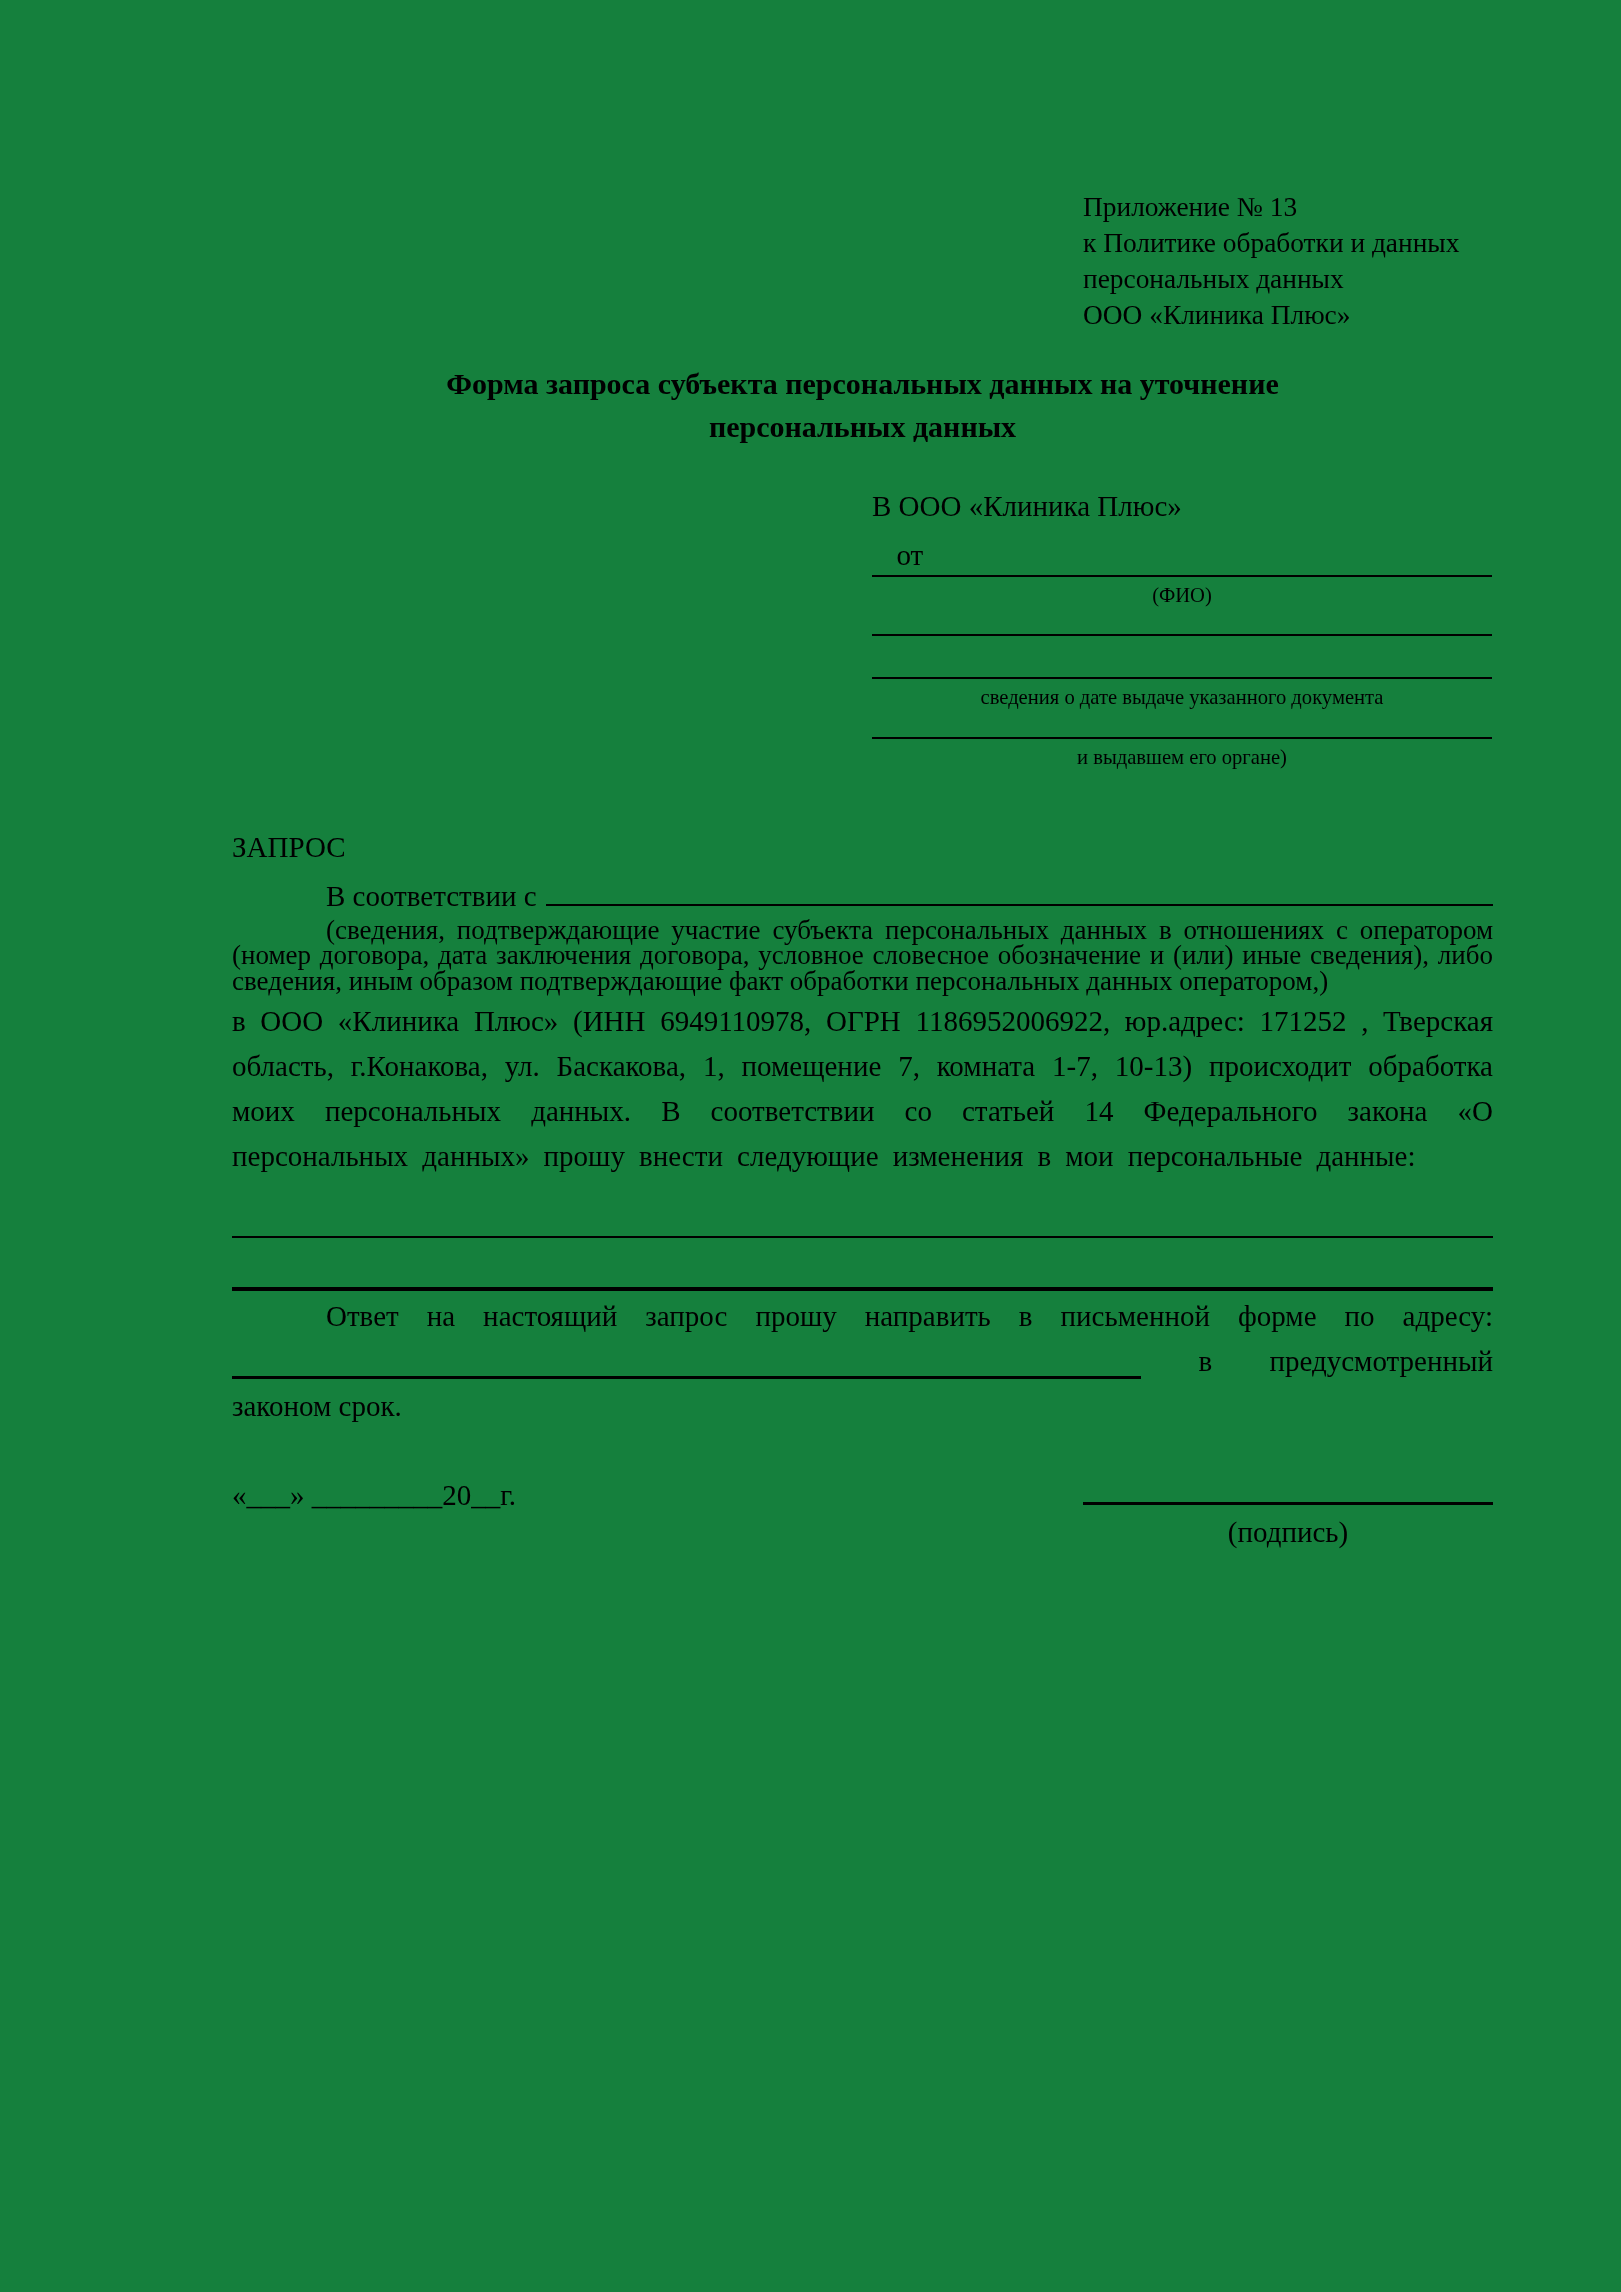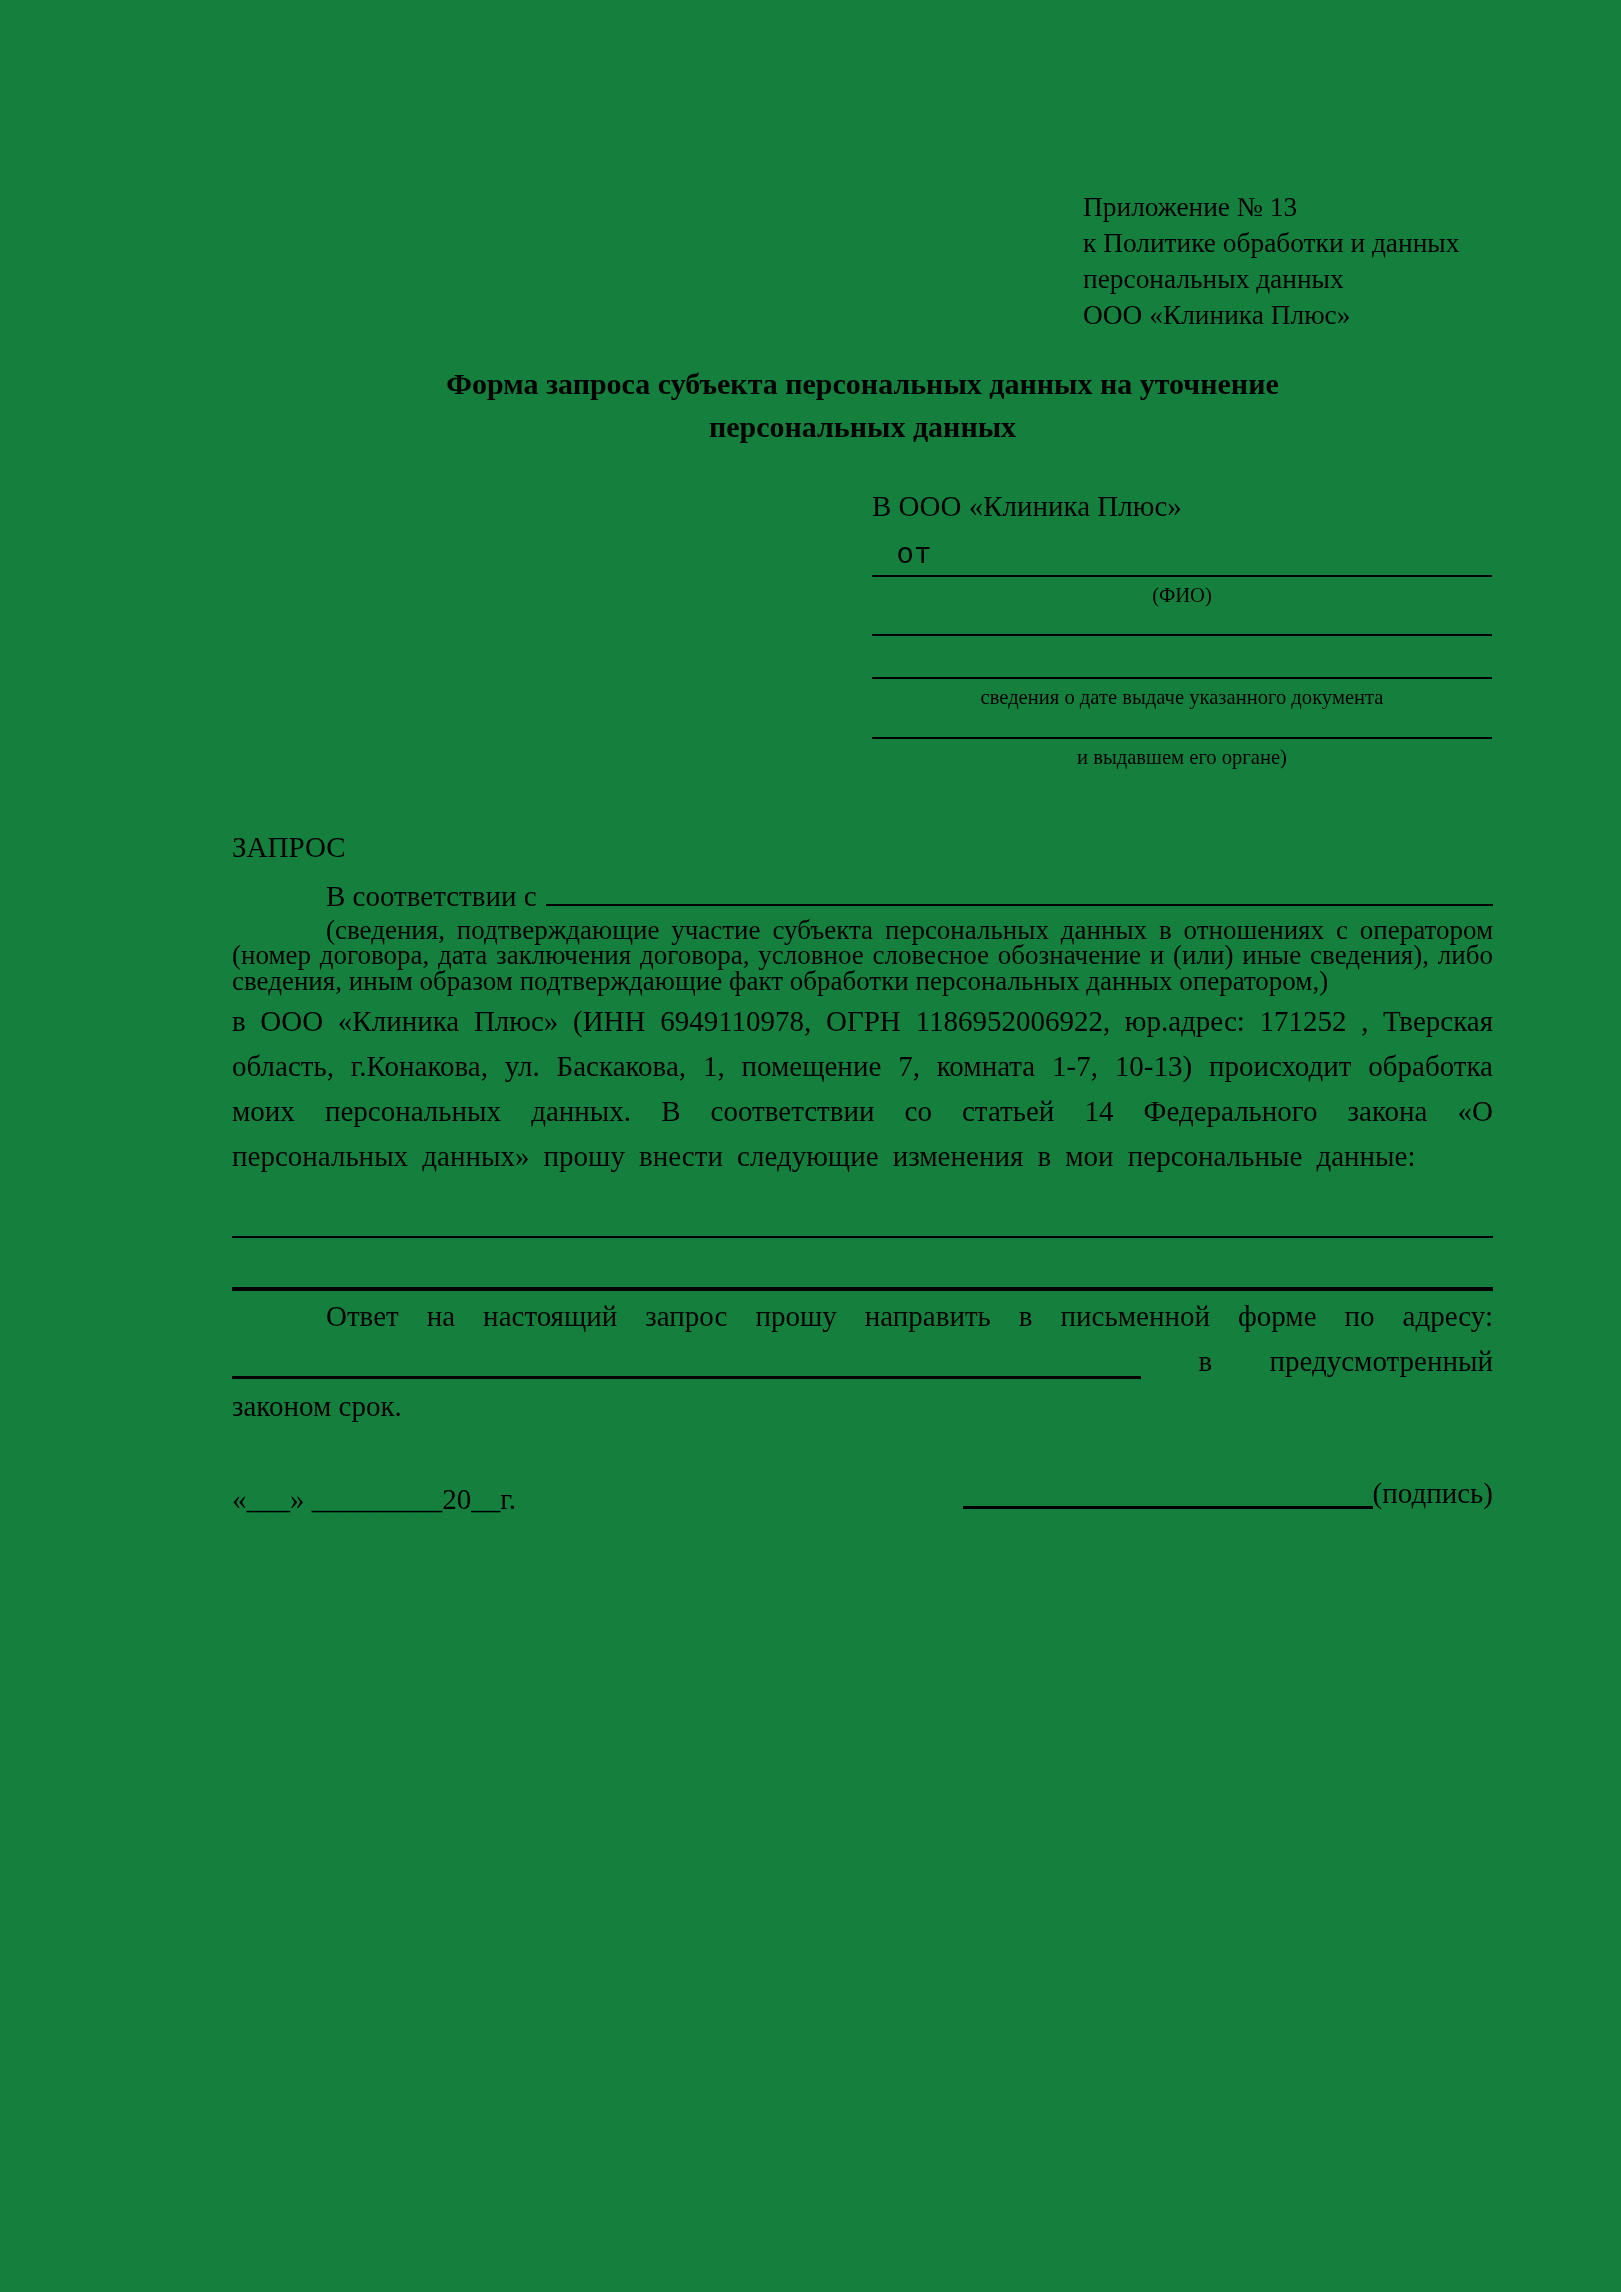--- a/index.html
+++ b/index.html
@@ -14,21 +14,21 @@
     position:relative;
     overflow:hidden;
   }
   
   .appendix { margin-left:851px; font-size:27.4px; line-height:36px; }
   
   .doc-title { margin-top:29px; text-align:center; font-weight:bold; font-size:30px; line-height:43px; }
   
   .addr { margin-top:39px; margin-left:640px; width:620px; font-size:29px; }
   .addr .to   { line-height:39px; }
-  .addr .from { line-height:39px; margin-top:9.8px; margin-left:24.5px;font-family:Liberation Mono, monospace; }
+  .addr .from { line-height:39px; margin-top:9.8px; margin-left:24.5px; }
   .fill  { height:0; border-bottom:2px solid #000; }
   .addr .cap { font-size:20.6px; line-height:25.5px; text-align:center; margin-top:5.9px; }
   .mt26 { margin-top:25.5px; }
   .mt42 { margin-top:41px; }
   .mt28 { margin-top:27.4px; }
   
   .req-heading { margin-top:57px; text-align:left; font-size:29px; line-height:39px; }
   
   .intro { margin-top:5.9px; display:flex; align-items:baseline; font-size:29px; height:39px; padding-left:94px; }
   .intro .label { white-space:nowrap; line-height:37px; }
@@ -40,21 +40,21 @@
   
   .write-line-a { margin-top:13.7px; height:45px; border-bottom:2.9px solid #000; }
   .write-line-b { margin-top:0;  height:53px; border-bottom:4.9px solid #000; }
   
   .reply-first { margin-top:3px; font-size:29px; line-height:45px; text-align:justify; text-align-last:justify; text-indent:94px; }
   .reply-second { display:flex; justify-content:space-between; align-items:baseline; font-size:29px; line-height:45px; }
   .reply-second .blank { width:909px; border-bottom:3.9px solid #000; height:35px; align-self:flex-end; margin-bottom:4.9px; }
   .reply-end { font-size:29px; line-height:45px; }
   
   .sign-row { margin-top:43px; display:flex; justify-content:space-between; align-items:baseline; font-size:29px; line-height:43px;gap:28px; }
-  .sign-right { display:flex; align-items:center; }
+  .sign-right { display:flex; align-items:center;flex-direction:column; }
   .sign-right .blank { width:410px; border-bottom:3.9px solid #000; height:33px; align-self:flex-end; margin-bottom:5.9px; }
 </style>
 </head>
 <body>
 
 <div class="page">
 
   <div class="appendix">
     <div>Приложение № 13</div>
     <div>к Политике обработки и данных</div>

